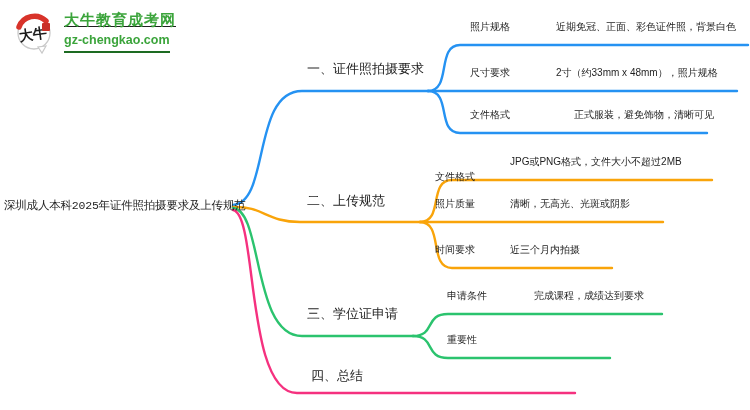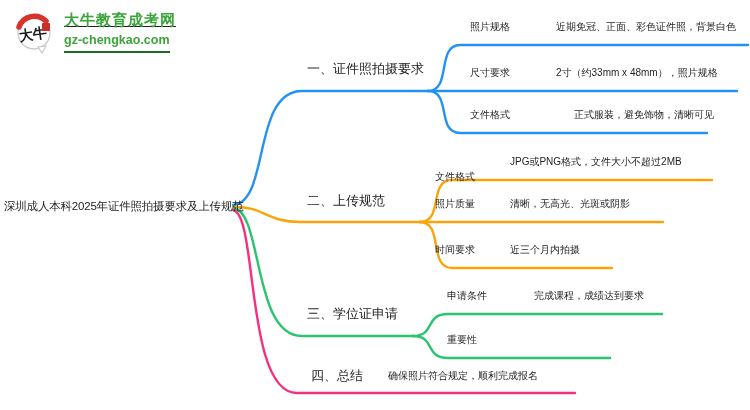--- a/index.html
+++ b/index.html
@@ -1,21 +1,21 @@
 <!DOCTYPE html>
 <html style="--branch-0: #2592F2; --branch-1: #F9A40A; --branch-2: #2BC36E; --branch-3: #F5317F; --brand-green: #3BA43B;"><head>
 <meta charset="utf-8">
 <style>
   html,body{margin:0;padding:0;background:#fff;}
   #canvas{
     position:relative;width:750px;height:410px;background:#fff;overflow:hidden;
     font-family:"Liberation Sans","DejaVu Sans",sans-serif;color:#1f1f1f;
   }
   .txt{position:absolute;white-space:nowrap;line-height:16px;}
-  .root-label{font-size:11.5px;letter-spacing:-0.2px;}
+  .root-label{font-size:11.5px;letter-spacing:-0.2px;font-family:Liberation Mono, monospace;}
   .branch-label{font-size:13px;}
   .row-label,.row-value{font-size:10px;}
   #connectors{position:absolute;left:0;top:0;}
   #connectors path{fill:none;stroke-width:2.4;stroke-linecap:round;}
   .l0{stroke:var(--branch-0,#2592F2);}
   .l1{stroke:var(--branch-1,#F9A40A);}
   .l2{stroke:var(--branch-2,#2BC36E);}
   .l3{stroke:var(--branch-3,#F5317F);}
   
   #logo{position:absolute;left:12px;top:10px;display:flex;align-items:flex-start;}
@@ -79,15 +79,14 @@
   <div class="txt row-value" style="left:510px;top:196px;">清晰，无高光、光斑或阴影</div>
   <div class="txt row-label" style="left:435px;top:242px;">时间要求</div>
   <div class="txt row-value" style="left:510px;top:242px;">近三个月内拍摄</div>
 
   <div class="txt branch-label" style="left:307px;top:306px;">三、学位证申请</div>
   <div class="txt row-label" style="left:447px;top:288px;">申请条件</div>
   <div class="txt row-value" style="left:534px;top:288px;">完成课程，成绩达到要求</div>
   <div class="txt row-label" style="left:447px;top:332px;">重要性</div>
 
   <div class="txt branch-label" style="left:311px;top:368px;">四、总结</div>
-  <div class="txt row-value" style="left:388px;top:368px;">确保照片符合规定，顺利完成报名</div>
 
 </div>
 
 </body></html>

